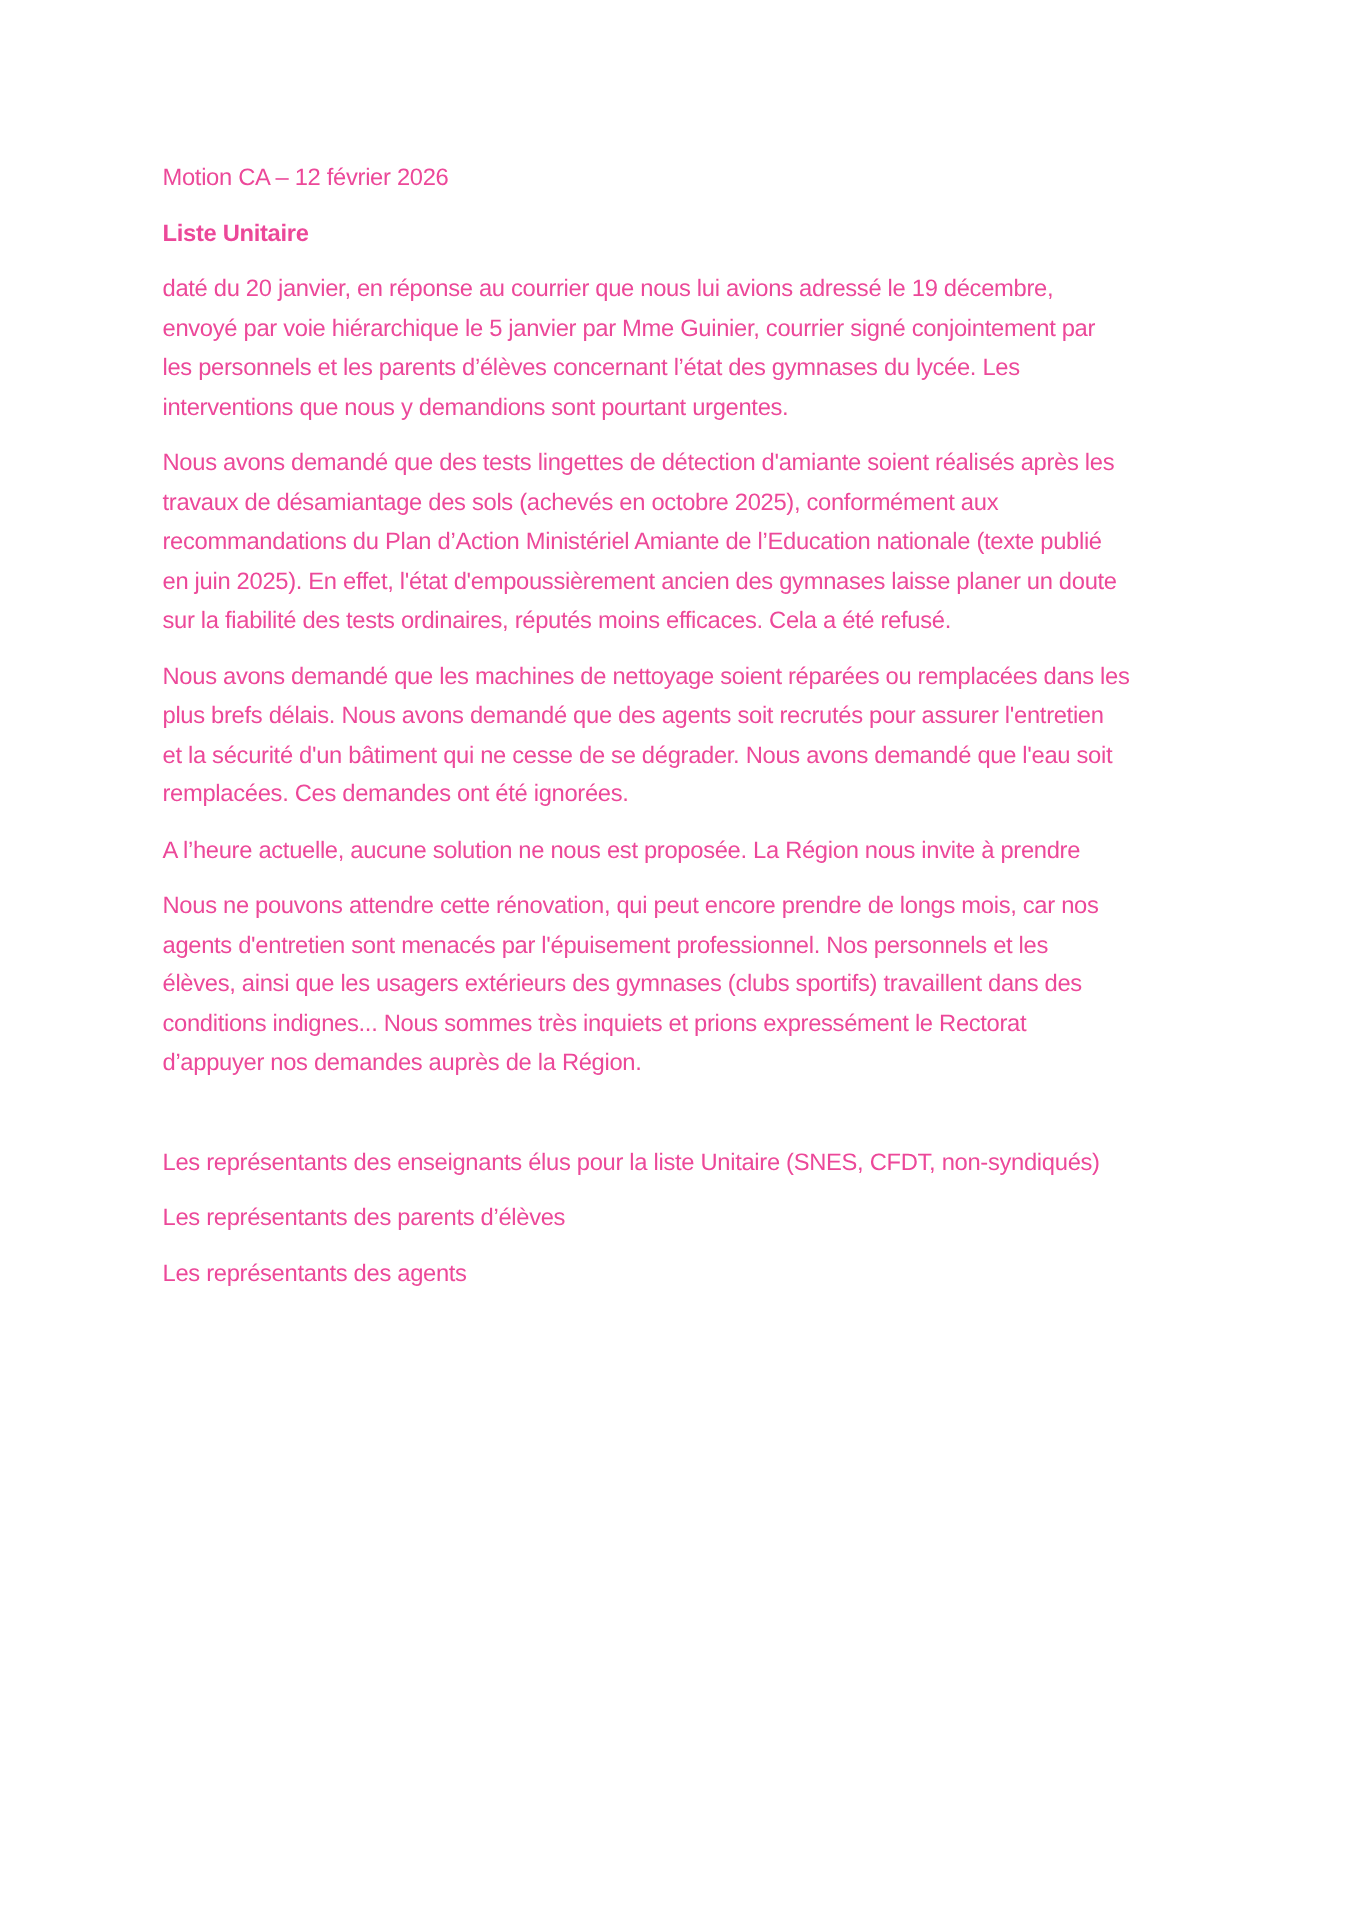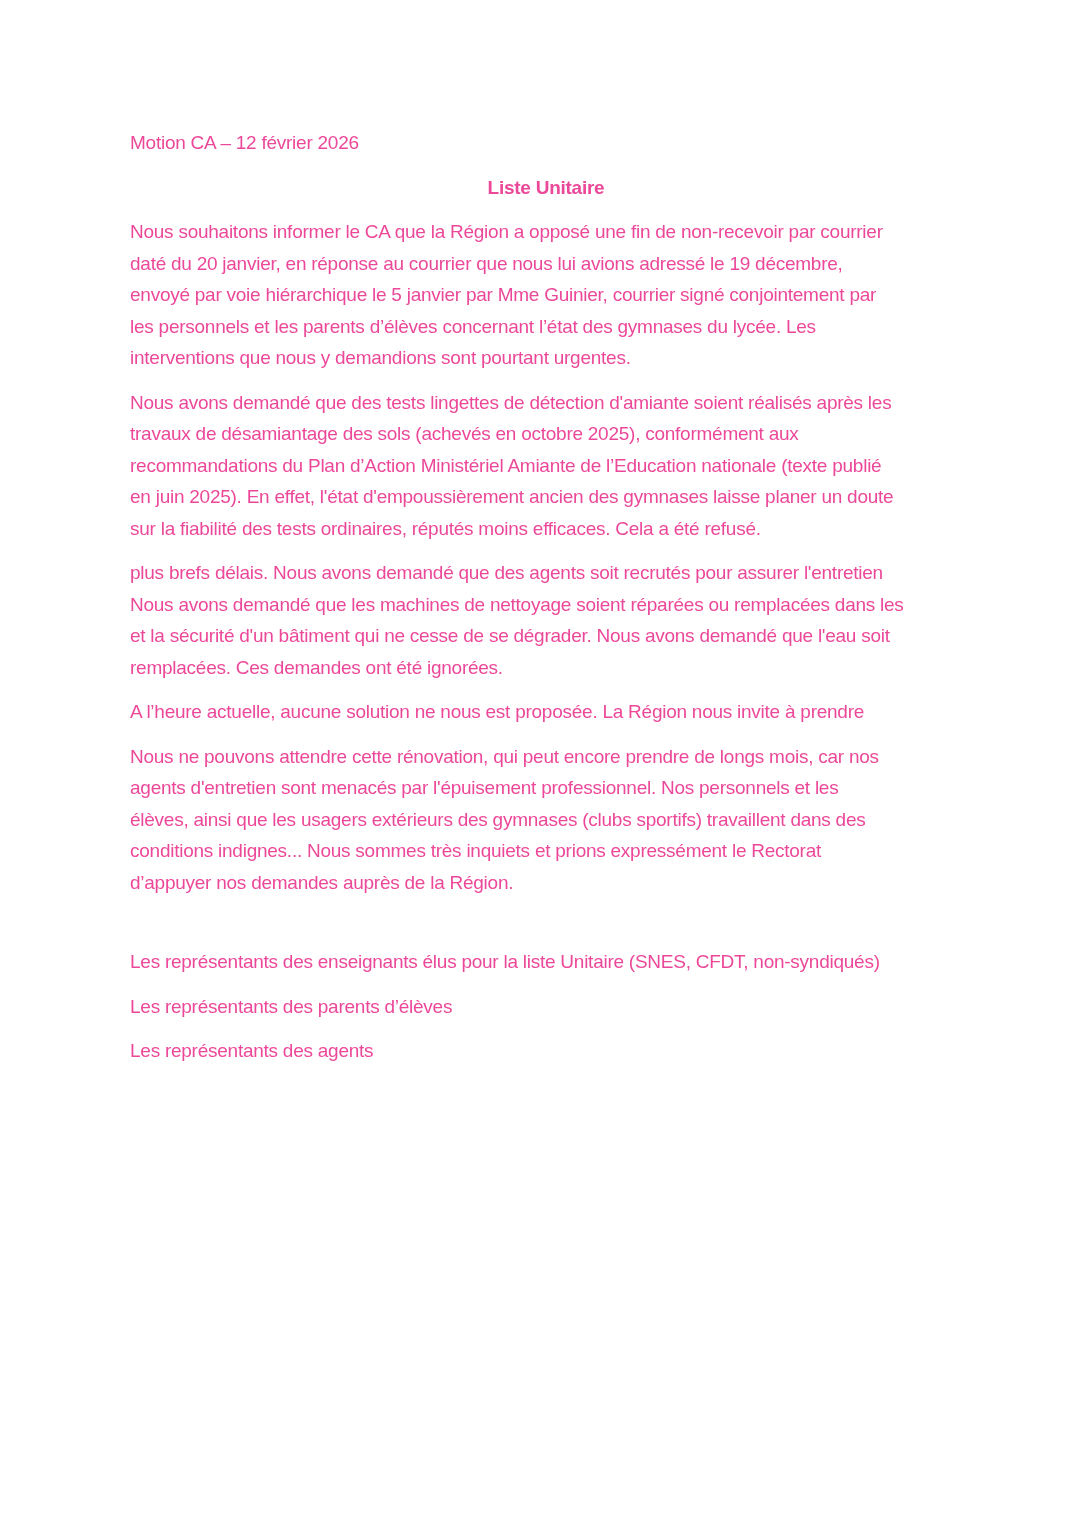--- a/index.html
+++ b/index.html
@@ -13,51 +13,50 @@
     font-family: "Liberation Sans", sans-serif;
     font-size: 19px;
     line-height: 31.5px;
     letter-spacing: -0.25px;
     padding: 127px 118px 0 130px;
     overflow: hidden;
   }
   .line { white-space: nowrap; }
   p.line { margin: 0 0 13px 0; }
   .title { font-weight: 400; }
-  .subtitle { font-weight: 700; margin-bottom: 58px; text-align: center; }
+  .subtitle { font-weight: 700; margin-bottom: 58px; }
   .paragraph { margin: 0 0 13px 0; }
   .signatures { margin-top: 48px; }
 </style>
 </head>
 <body>
 
 <div class="page">
 
   <p class="line title">Motion CA – 12 février 2026</p>
   <p class="line subtitle">Liste Unitaire</p>
 
   <div class="paragraph">
-    <div class="line">Nous souhaitons informer le CA que la Région a opposé une fin de non-recevoir par courrier</div>
     <div class="line">daté du 20 janvier, en réponse au courrier que nous lui avions adressé le 19 décembre,</div>
     <div class="line">envoyé par voie hiérarchique le 5 janvier par Mme Guinier, courrier signé conjointement par</div>
     <div class="line">les personnels et les parents d’élèves concernant l’état des gymnases du lycée. Les</div>
     <div class="line">interventions que nous y demandions sont pourtant urgentes.</div>
   </div>
 
   <div class="paragraph">
     <div class="line">Nous avons demandé que des tests lingettes de détection d'amiante soient réalisés après les</div>
     <div class="line">travaux de désamiantage des sols (achevés en octobre 2025), conformément aux</div>
     <div class="line">recommandations du Plan d’Action Ministériel Amiante de l’Education nationale (texte publié</div>
     <div class="line">en juin 2025). En effet, l'état d'empoussièrement ancien des gymnases laisse planer un doute</div>
     <div class="line">sur la fiabilité des tests ordinaires, réputés moins efficaces. Cela a été refusé.</div>
   </div>
 
   <div class="paragraph">
+    <div class="line">Nous avons demandé que les machines de nettoyage soient réparées ou remplacées dans les</div>
     <div class="line">plus brefs délais. Nous avons demandé que des agents soit recrutés pour assurer l'entretien</div>
-    <div class="line">Nous avons demandé que les machines de nettoyage soient réparées ou remplacées dans les</div>
     <div class="line">et la sécurité d'un bâtiment qui ne cesse de se dégrader. Nous avons demandé que l'eau soit</div>
     <div class="line">remplacées. Ces demandes ont été ignorées.</div>
   </div>
 
   <div class="paragraph">
     <div class="line">A l’heure actuelle, aucune solution ne nous est proposée. La Région nous invite à prendre</div>
   </div>
 
   <div class="paragraph">
     <div class="line">Nous ne pouvons attendre cette rénovation, qui peut encore prendre de longs mois, car nos</div>

